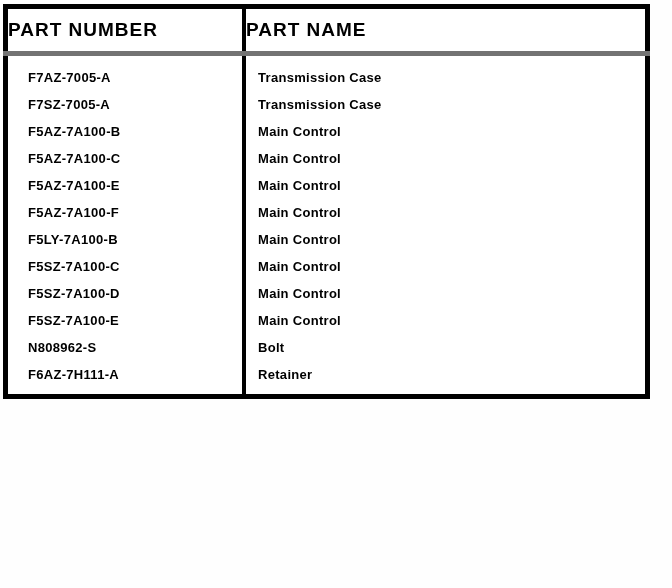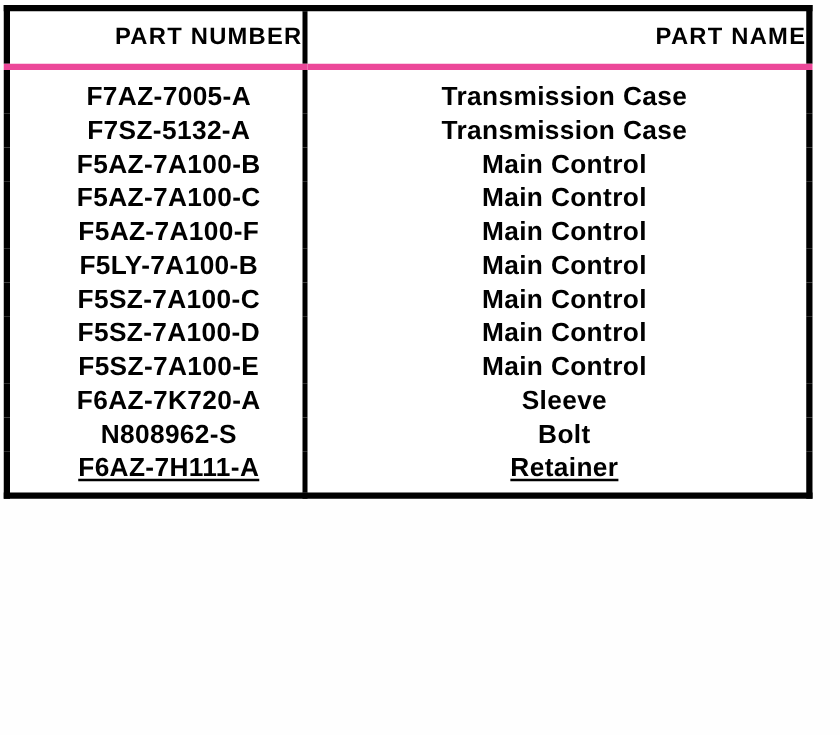--- a/index.html
+++ b/index.html
@@ -20,82 +20,85 @@
     left: 3px;
     top: 4px;
     width: 647px;
     border: 5px solid #000;
     border-collapse: collapse;
     table-layout: fixed;
     background: #fff;
   }
   th {
     height: 42px;
-    border-bottom: 5px solid #ec4899;
+    border-bottom: 5px solid #737373;
     font-weight: bold;
     font-size: 19px;
     letter-spacing: 1px;
-    text-align: right;
+    text-align: left;
     vertical-align: middle;
     padding: 0;
   }
   th.col-part-number,
   td.part-number {
     width: 234px;
     border-right: 4px solid #000;
   }
   td {
     height: 27px;
     line-height: 27px;
     font-weight: bold;
-    font-size: 21px;
+    font-size: 13px;
     letter-spacing: 0.3px;
     vertical-align: middle;
     padding: 0;
     white-space: nowrap;
     overflow: hidden;
-    text-align: center;
   }
   td.part-number { padding-left: 20px; }
   td.part-name   { padding-left: 12px; }
   tbody tr:first-child td { padding-top: 8px; }
-  tbody tr:last-child td  { padding-bottom: 6px; text-decoration: underline; }
+  tbody tr:last-child td  { padding-bottom: 6px; }
 </style>
 </head>
 <body>
 
 <table class="parts-table">
   <thead>
     <tr>
       <th class="col-part-number">PART NUMBER</th>
       <th class="col-part-name">PART NAME</th>
     </tr>
   </thead>
   <tbody>
   <tr>
     <td class="part-number">F7AZ-7005-A</td>
     <td class="part-name">Transmission Case</td>
   </tr>
 
   <tr>
-    <td class="part-number">F7SZ-5132-A</td>
+    <td class="part-number">F7SZ-7005-A</td>
     <td class="part-name">Transmission Case</td>
   </tr>
 
   <tr>
     <td class="part-number">F5AZ-7A100-B</td>
     <td class="part-name">Main Control</td>
   </tr>
 
   <tr>
     <td class="part-number">F5AZ-7A100-C</td>
     <td class="part-name">Main Control</td>
   </tr>
 
 
+  <tr>
+    <td class="part-number">F5AZ-7A100-E</td>
+    <td class="part-name">Main Control</td>
+  </tr>
 
   <tr>
     <td class="part-number">F5AZ-7A100-F</td>
     <td class="part-name">Main Control</td>
   </tr>
 
   <tr>
     <td class="part-number">F5LY-7A100-B</td>
     <td class="part-name">Main Control</td>
   </tr>
@@ -112,24 +115,20 @@
 
   <tr>
     <td class="part-number">F5SZ-7A100-E</td>
     <td class="part-name">Main Control</td>
   </tr>
 
 
 
 
 
-  <tr>
-    <td class="part-number">F6AZ-7K720-A</td>
-    <td class="part-name">Sleeve</td>
-  </tr>
 
 
   <tr>
     <td class="part-number">N808962-S</td>
     <td class="part-name">Bolt</td>
   </tr>
 
   <tr>
     <td class="part-number">F6AZ-7H111-A</td>
     <td class="part-name">Retainer</td>

